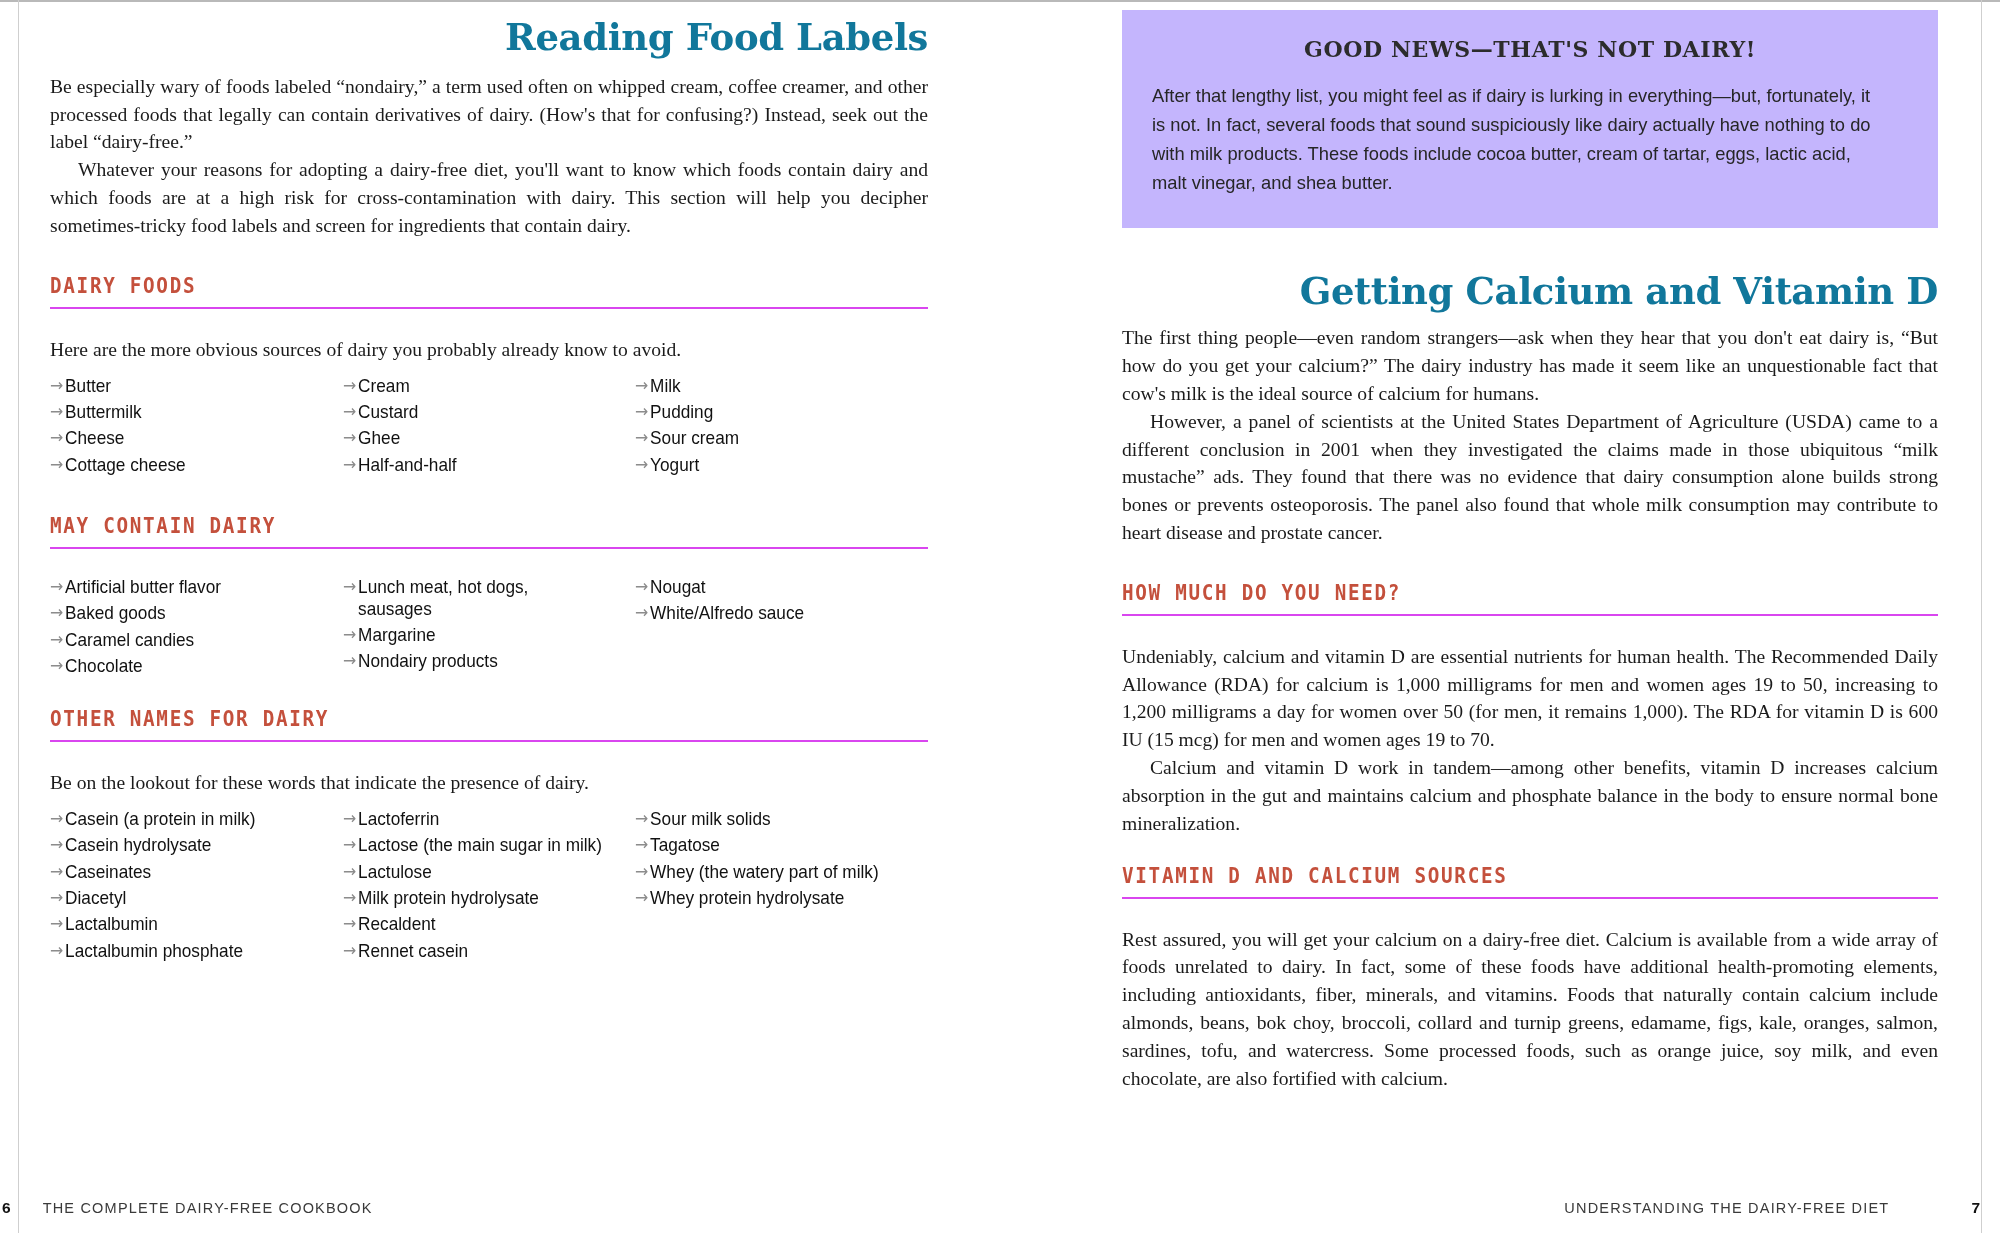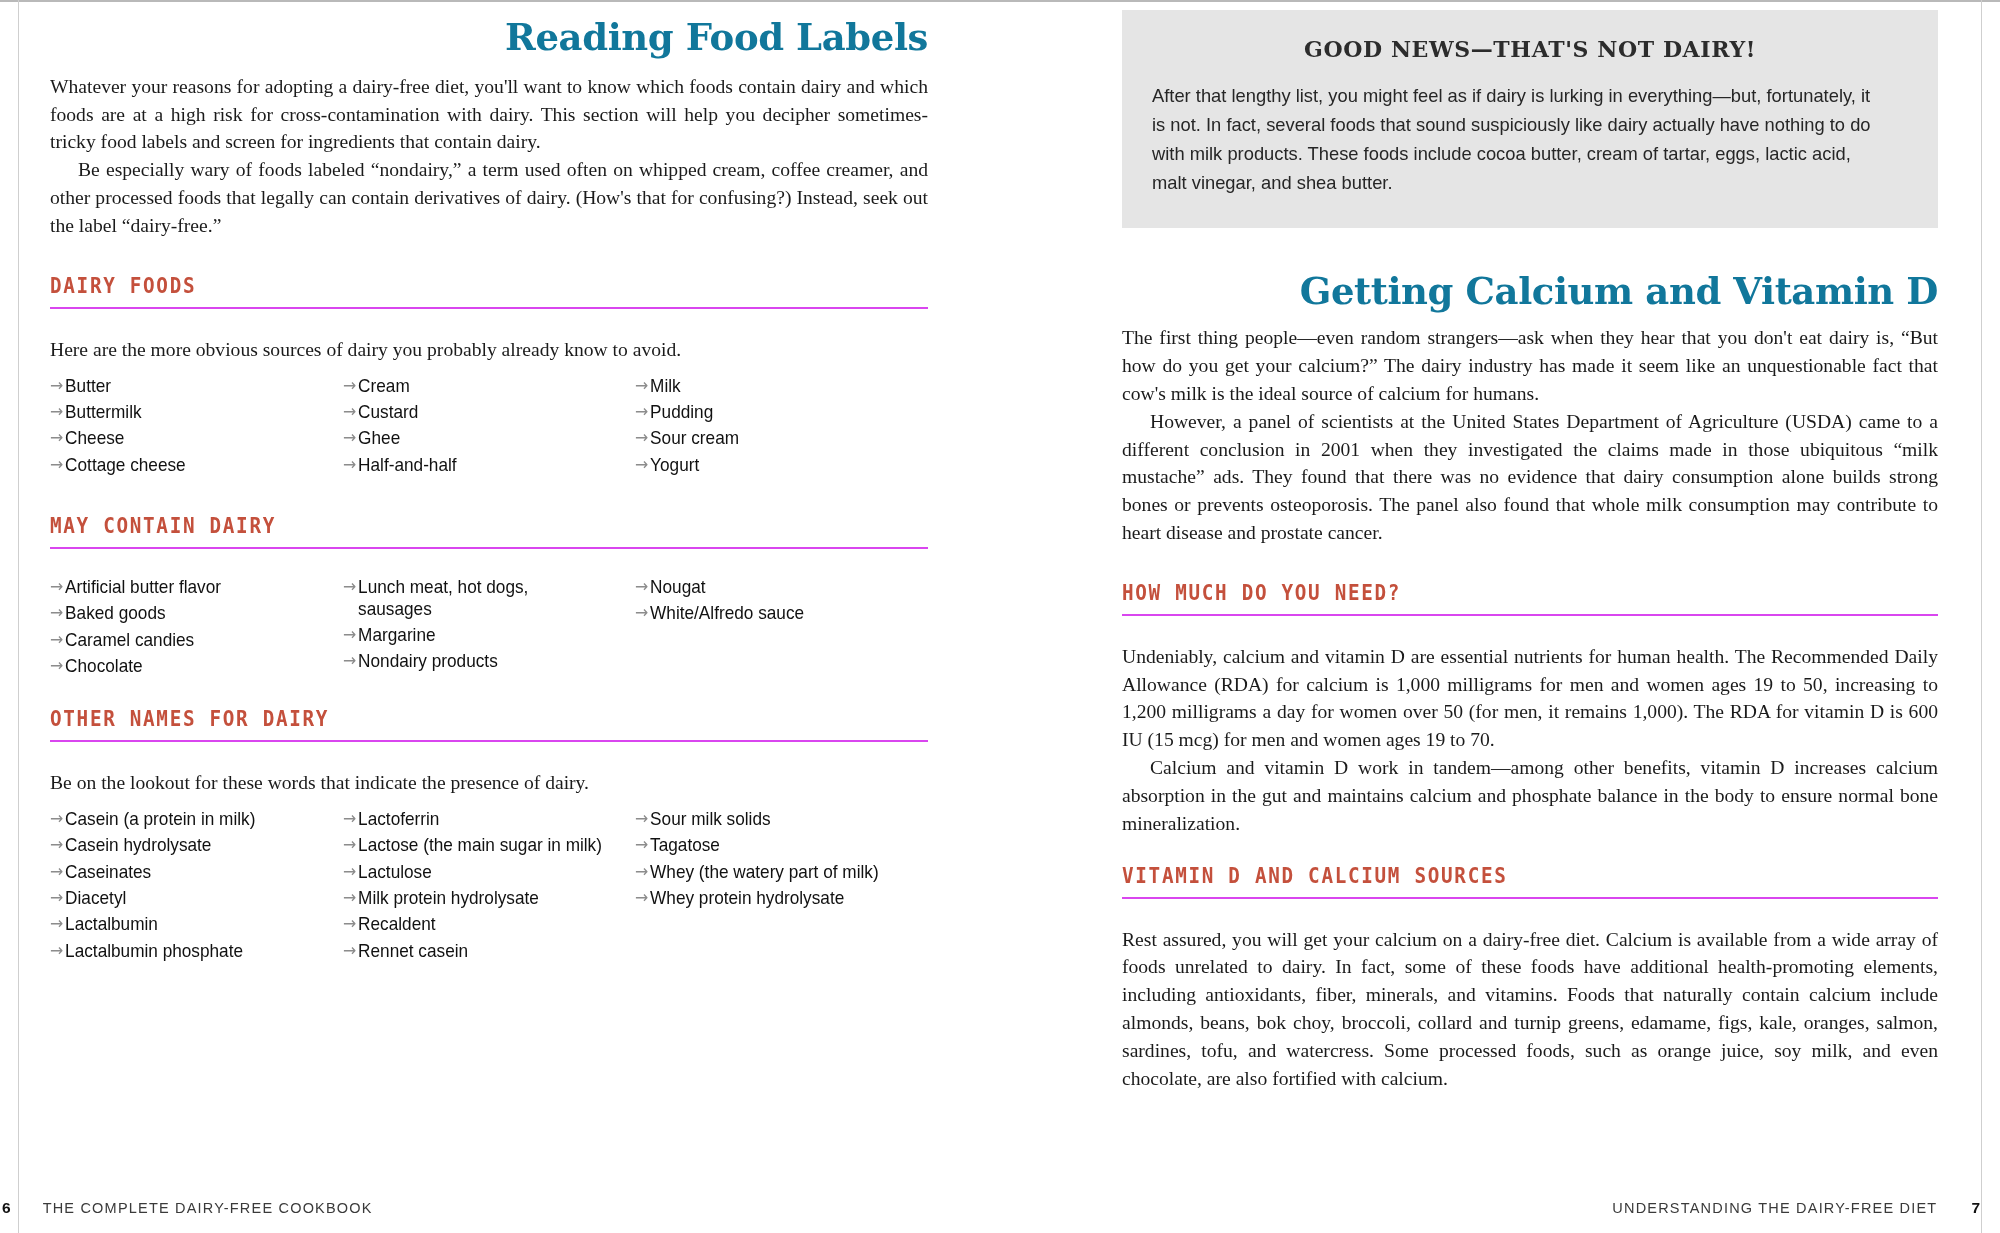--- a/index.html
+++ b/index.html
@@ -109,21 +109,21 @@
     color: #8c8c8c;
     font-size: 17px;
     line-height: 1.2;
     margin-right: 2px;
     font-family: "DejaVu Sans", sans-serif;
   }
   .arrow-label { flex: 1 1 auto; }
 
   
   .callout {
-    background: #e5e5e5;
+    background: #c4b5fd;
     box-sizing: border-box;
     padding: 26px 30px 30px 30px;
     margin: 0 0 44px 0;
   }
   .callout-title {
     font-family: "DejaVu Serif", "Liberation Serif", serif;
     font-weight: bold;
     font-size: 22px;
     letter-spacing: 0.6px;
     text-align: center;
@@ -147,21 +147,21 @@
     left: 0;
     right: 0;
     display: flex;
     align-items: baseline;
     font-family: "Liberation Sans", sans-serif;
     font-size: 14.5px;
     letter-spacing: 1.2px;
     color: #3a3a3a;
   }
   .footer-left  { justify-content: flex-start; padding-left: 2px; }
-  .footer-right { justify-content: flex-end; padding-right: 20px; }
+  .footer-right { justify-content: flex-end; padding-right: 20px; gap: 48px; }
   .folio {
     font-weight: bold;
     font-size: 15.5px;
     color: #111;
     letter-spacing: 0;
   }
   .footer-left .folio  { margin-right: 32px; }
   .footer-right .folio { margin-left: 34px; }
   .running-head { white-space: nowrap; }
   .gap-md { height: 26px; }
@@ -171,22 +171,22 @@
 <body>
 
 <div class="spread">
 
   <div class="page page-left">
     <div class="top-rule"></div>
     <div class="edge-line edge-left"></div>
 
     <h1 class="chapter-title">Reading Food Labels</h1>
 
+    <p class="body">Be especially wary of foods labeled “nondairy,” a term used often on whipped cream, coffee creamer, and other processed foods that legally can contain derivatives of dairy. (How's that for confusing?) Instead, seek out the label “dairy-free.”</p>
     <p class="body">Whatever your reasons for adopting a dairy-free diet, you'll want to know which foods contain dairy and which foods are at a high risk for cross-contamination with dairy. This section will help you decipher sometimes-tricky food labels and screen for ingredients that contain dairy.</p>
-    <p class="body">Be especially wary of foods labeled “nondairy,” a term used often on whipped cream, coffee creamer, and other processed foods that legally can contain derivatives of dairy. (How's that for confusing?) Instead, seek out the label “dairy-free.”</p>
 
     <div class="gap-lg"></div>
 
     <section>
       <div class="sub-head-wrap">
         <div class="sub-head">DAIRY FOODS</div>
       </div>
       <p class="intro-text">Here are the more obvious sources of dairy you probably already know to avoid.</p>
       <div class="arrow-cols">
         <div class="arrow-col">

